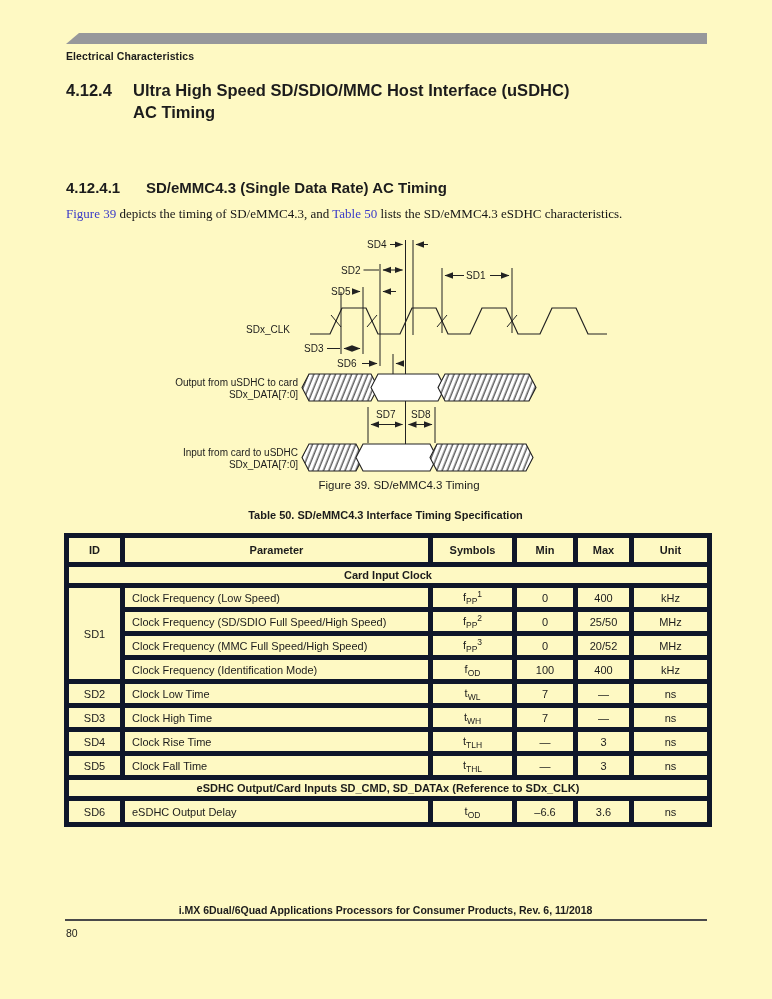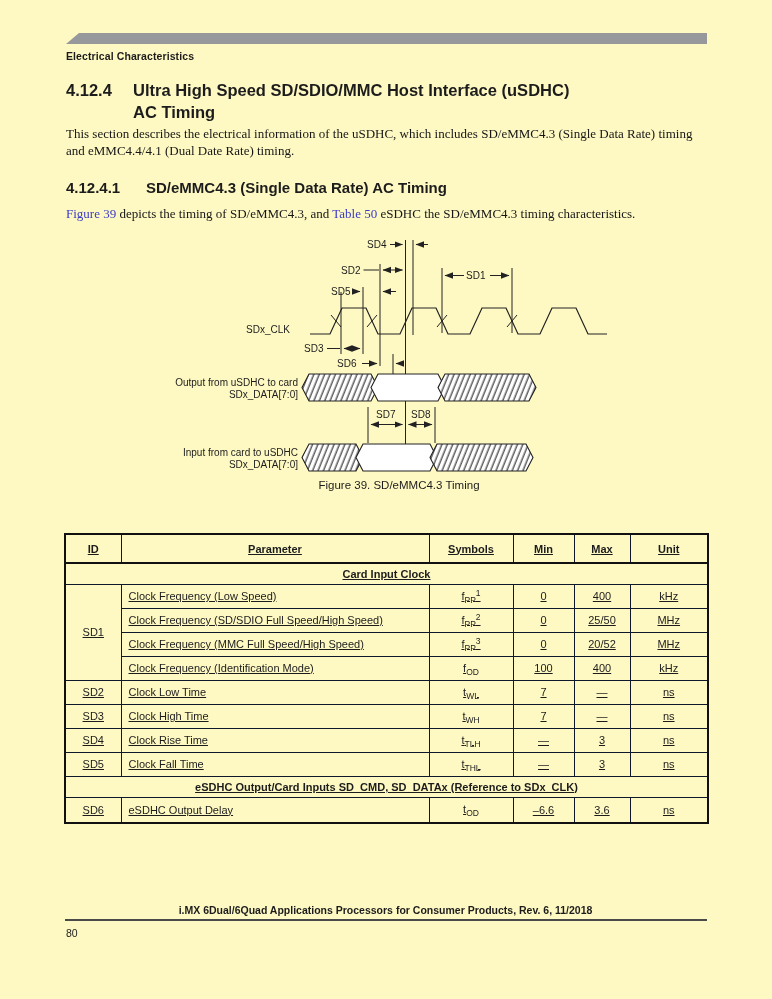--- a/index.html
+++ b/index.html
@@ -20,21 +20,21 @@
   .para1{left:66px;top:126px;width:645px;}
   .para2{left:66px;top:206px;width:645px;}
   .link{color:#3a3ac8;}
   
   .figcap{left:100px;top:479px;width:598px;text-align:center;font-weight:normal;font-size:11.5px;}
   svg text{font-family:"Liberation Sans",sans-serif;font-size:10px;fill:#1c1c1c;}
   
   .tablecap{left:64px;top:509px;width:643px;text-align:center;font-weight:bold;font-size:11px;}
   table.spec{left:64px;top:533px;width:643px;border-collapse:collapse;table-layout:fixed;
              border:2px solid #111;font-size:11px;}
-  table.spec td{border:1px solid #0f172a;text-align:center;padding:0;line-height:12px;vertical-align:middle;text-decoration:underline;}
+  table.spec td{border:5px solid #0f172a;text-align:center;padding:0;line-height:12px;vertical-align:middle;}
   table.spec tr.hdr td{font-weight:bold;border-bottom:2px solid #111;}
   table.spec tr.sec td{font-weight:bold;}
   table.spec td.p{text-align:left;padding-left:7px;}
   table.spec sub{font-size:8.5px;vertical-align:-3px;}
   table.spec sup{font-size:8.5px;vertical-align:4px;}
   
   .foot-title{left:64px;top:904px;width:643px;text-align:center;font-weight:bold;font-size:10.5px;}
   .foot-rule{left:65px;top:919px;width:642px;height:2px;background:#4a4a4a;}
   .foot-page{left:66px;top:927px;font-size:10.5px;}
   .foot-pub{left:64px;top:927px;width:643px;text-align:right;font-size:10.5px;}
@@ -45,28 +45,27 @@
 <div class="page">
 
   <div class="abs topbar"></div>
   <div class="abs runhead">Electrical Characteristics</div>
 
   <div class="abs h1">
     <span class="num">4.12.4</span>
     <span><span>Ultra High Speed SD/SDIO/MMC Host Interface (uSDHC)</span><br><span>AC Timing</span></span>
   </div>
 
-  <div class="abs serif para1">This section describes the electrical information of the uSDHC, which includes SD/eMMC4.3 (Single Data Rate) timing and eMMC4.4/4.1 (Dual Date Rate) timing.</div>
 
   <div class="abs h2">
     <span class="num">4.12.4.1</span>
     <span>SD/eMMC4.3 (Single Data Rate) AC Timing</span>
   </div>
 
-  <div class="abs serif para2"><span class="link">Figure 39</span><span> depicts the timing of SD/eMMC4.3, and </span><span class="link">Table 50</span><span> eSDHC the SD/eMMC4.3 timing characteristics.</span></div>
+  <div class="abs serif para2"><span class="link">Figure 39</span><span> depicts the timing of SD/eMMC4.3, and </span><span class="link">Table 50</span><span> lists the SD/eMMC4.3 eSDHC characteristics.</span></div>
 
   <svg class="abs" style="left:160px;top:236px;" width="490" height="242" viewBox="160 236 490 242">
     <defs>
       <marker id="ah" markerWidth="9" markerHeight="8" refX="8" refY="4" orient="auto-start-reverse" markerUnits="userSpaceOnUse">
         <path d="M0,0.8 L8.5,4 L0,7.2 Z" fill="#222"></path>
       </marker>
       <pattern id="hz" width="5" height="10" patternUnits="userSpaceOnUse" patternTransform="rotate(22)">
         <rect width="5" height="10" fill="#ffffff"></rect>
         <line x1="1.2" y1="0" x2="1.2" y2="10" stroke="#333" stroke-width="1.2"></line>
       </pattern>
@@ -133,20 +132,21 @@
     <text x="411" y="417.5">SD8</text>
     <text x="290" y="333" text-anchor="end">SDx_CLK</text>
     <text x="298" y="385.5" text-anchor="end">Output from uSDHC to card</text>
     <text x="298" y="397.5" text-anchor="end">SDx_DATA[7:0]</text>
     <text x="298" y="455.5" text-anchor="end">Input from card to uSDHC</text>
     <text x="298" y="467.5" text-anchor="end">SDx_DATA[7:0]</text>
   </svg>
 
   <div class="abs figcap">Figure 39. SD/eMMC4.3 Timing</div>
 
+  <div class="abs tablecap">Table 50. SD/eMMC4.3 Interface Timing Specification</div>
 
   <table class="abs spec">
     <colgroup>
       <col style="width:56px">
         <col style="width:308px">
         <col style="width:84px">
       <col style="width:61px">
         <col style="width:56px">
         <col style="width:78px">
     </colgroup>

